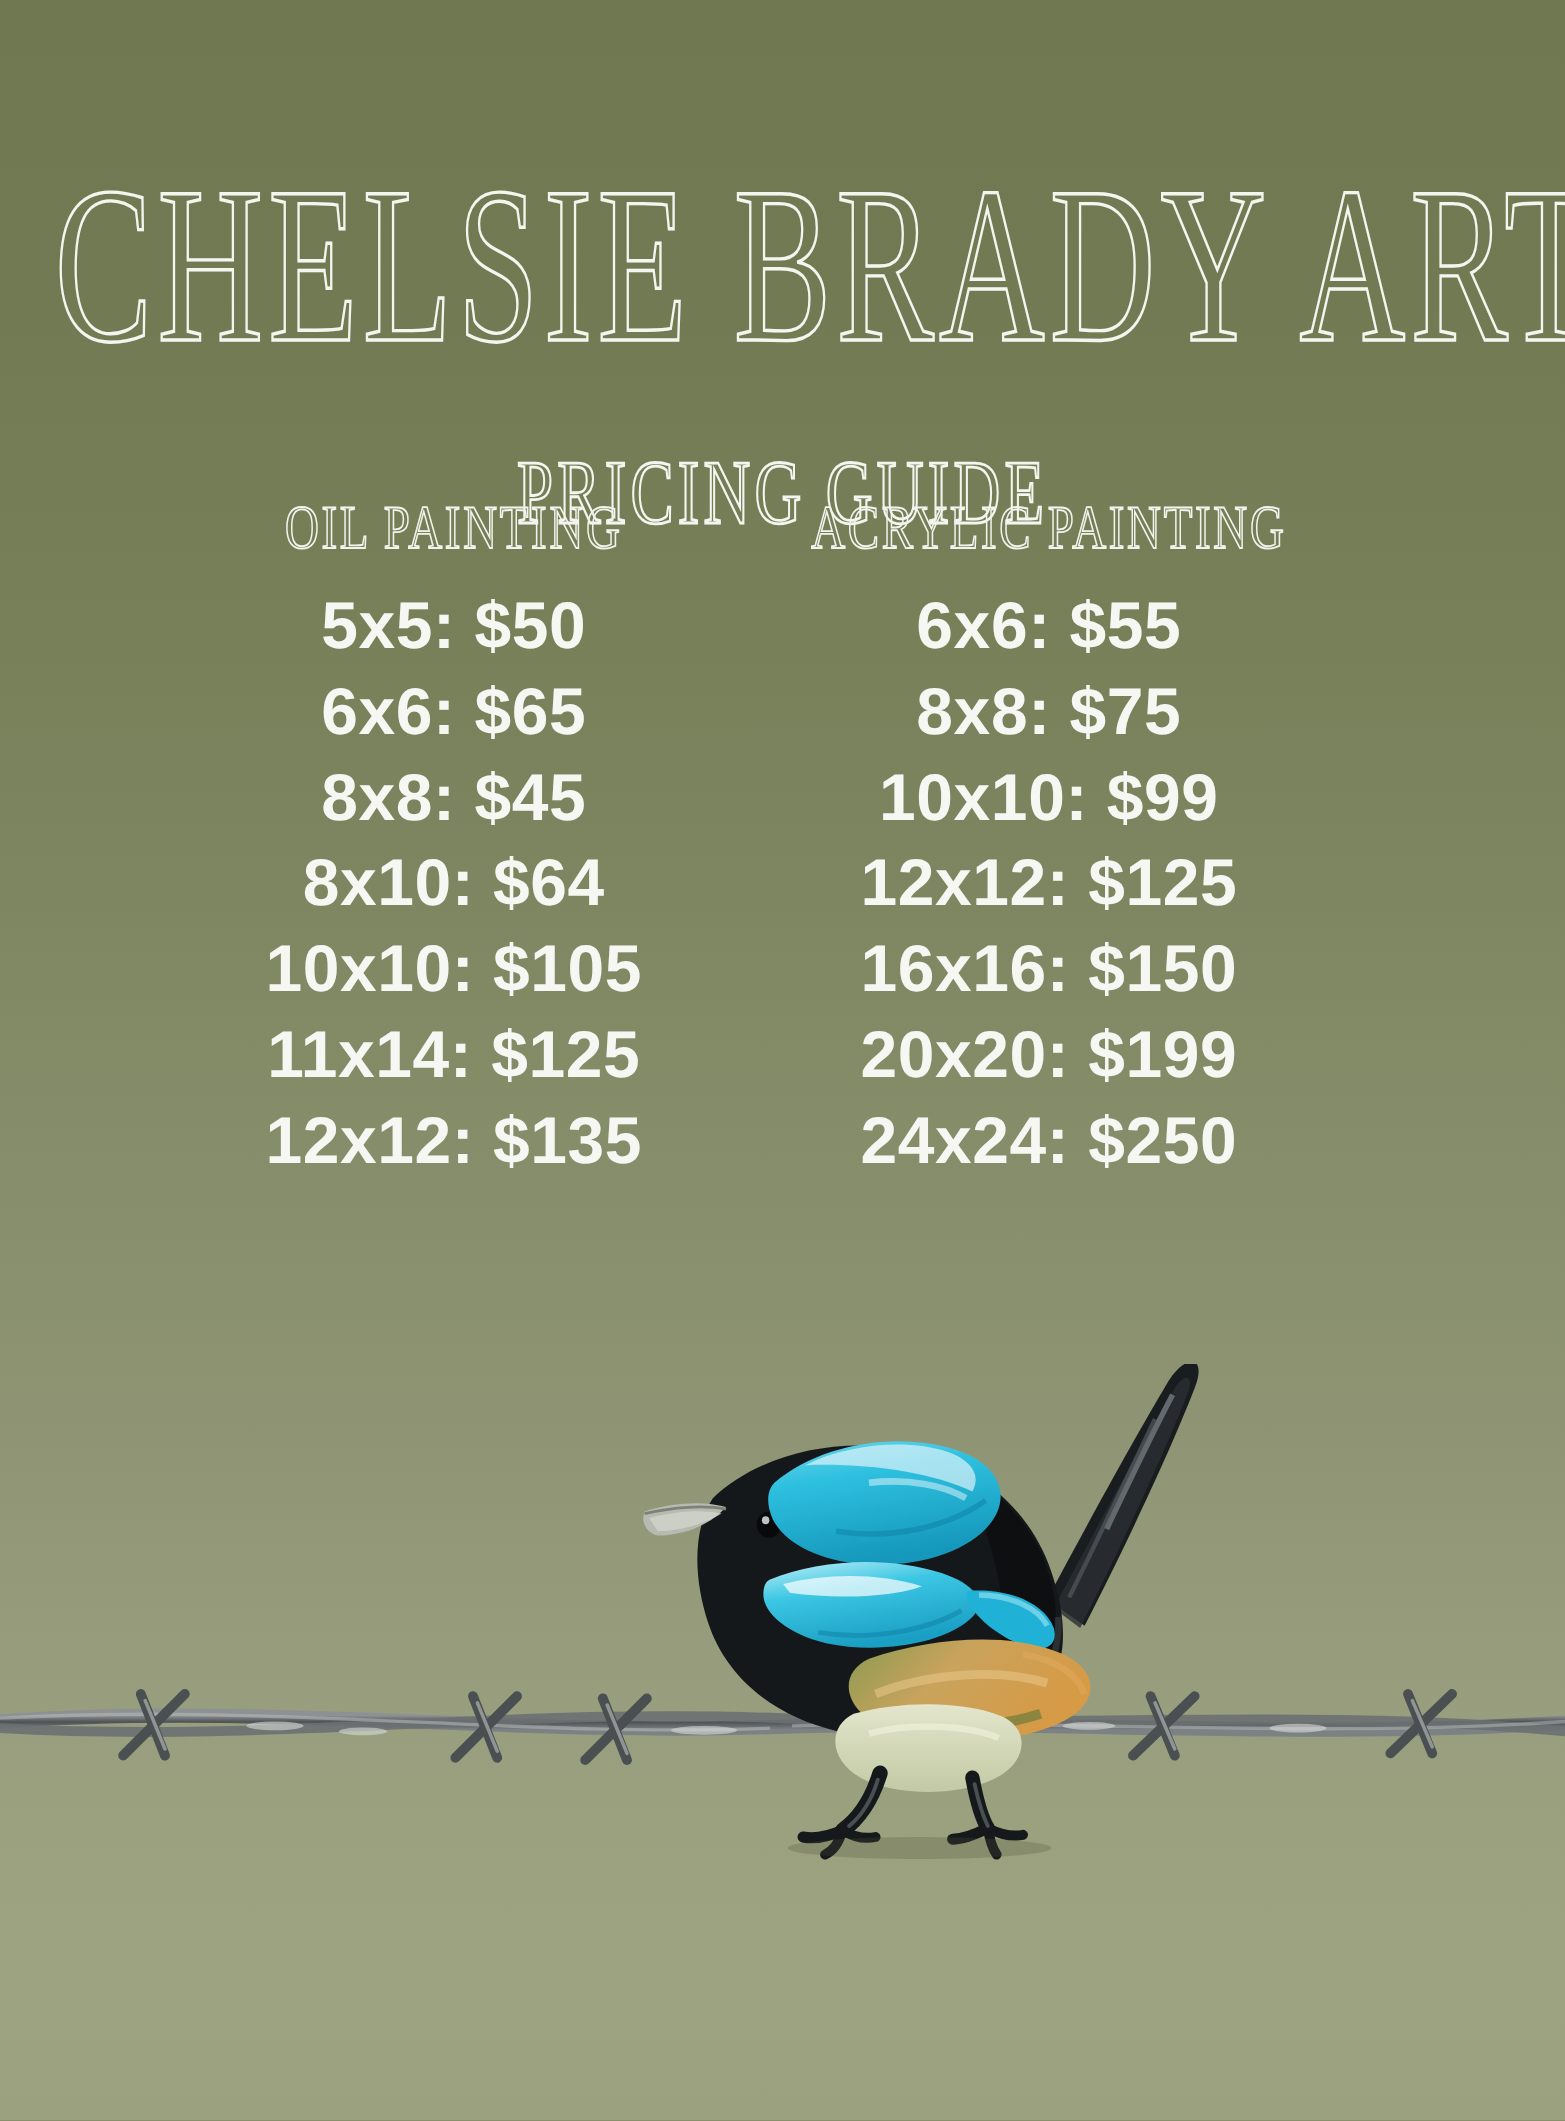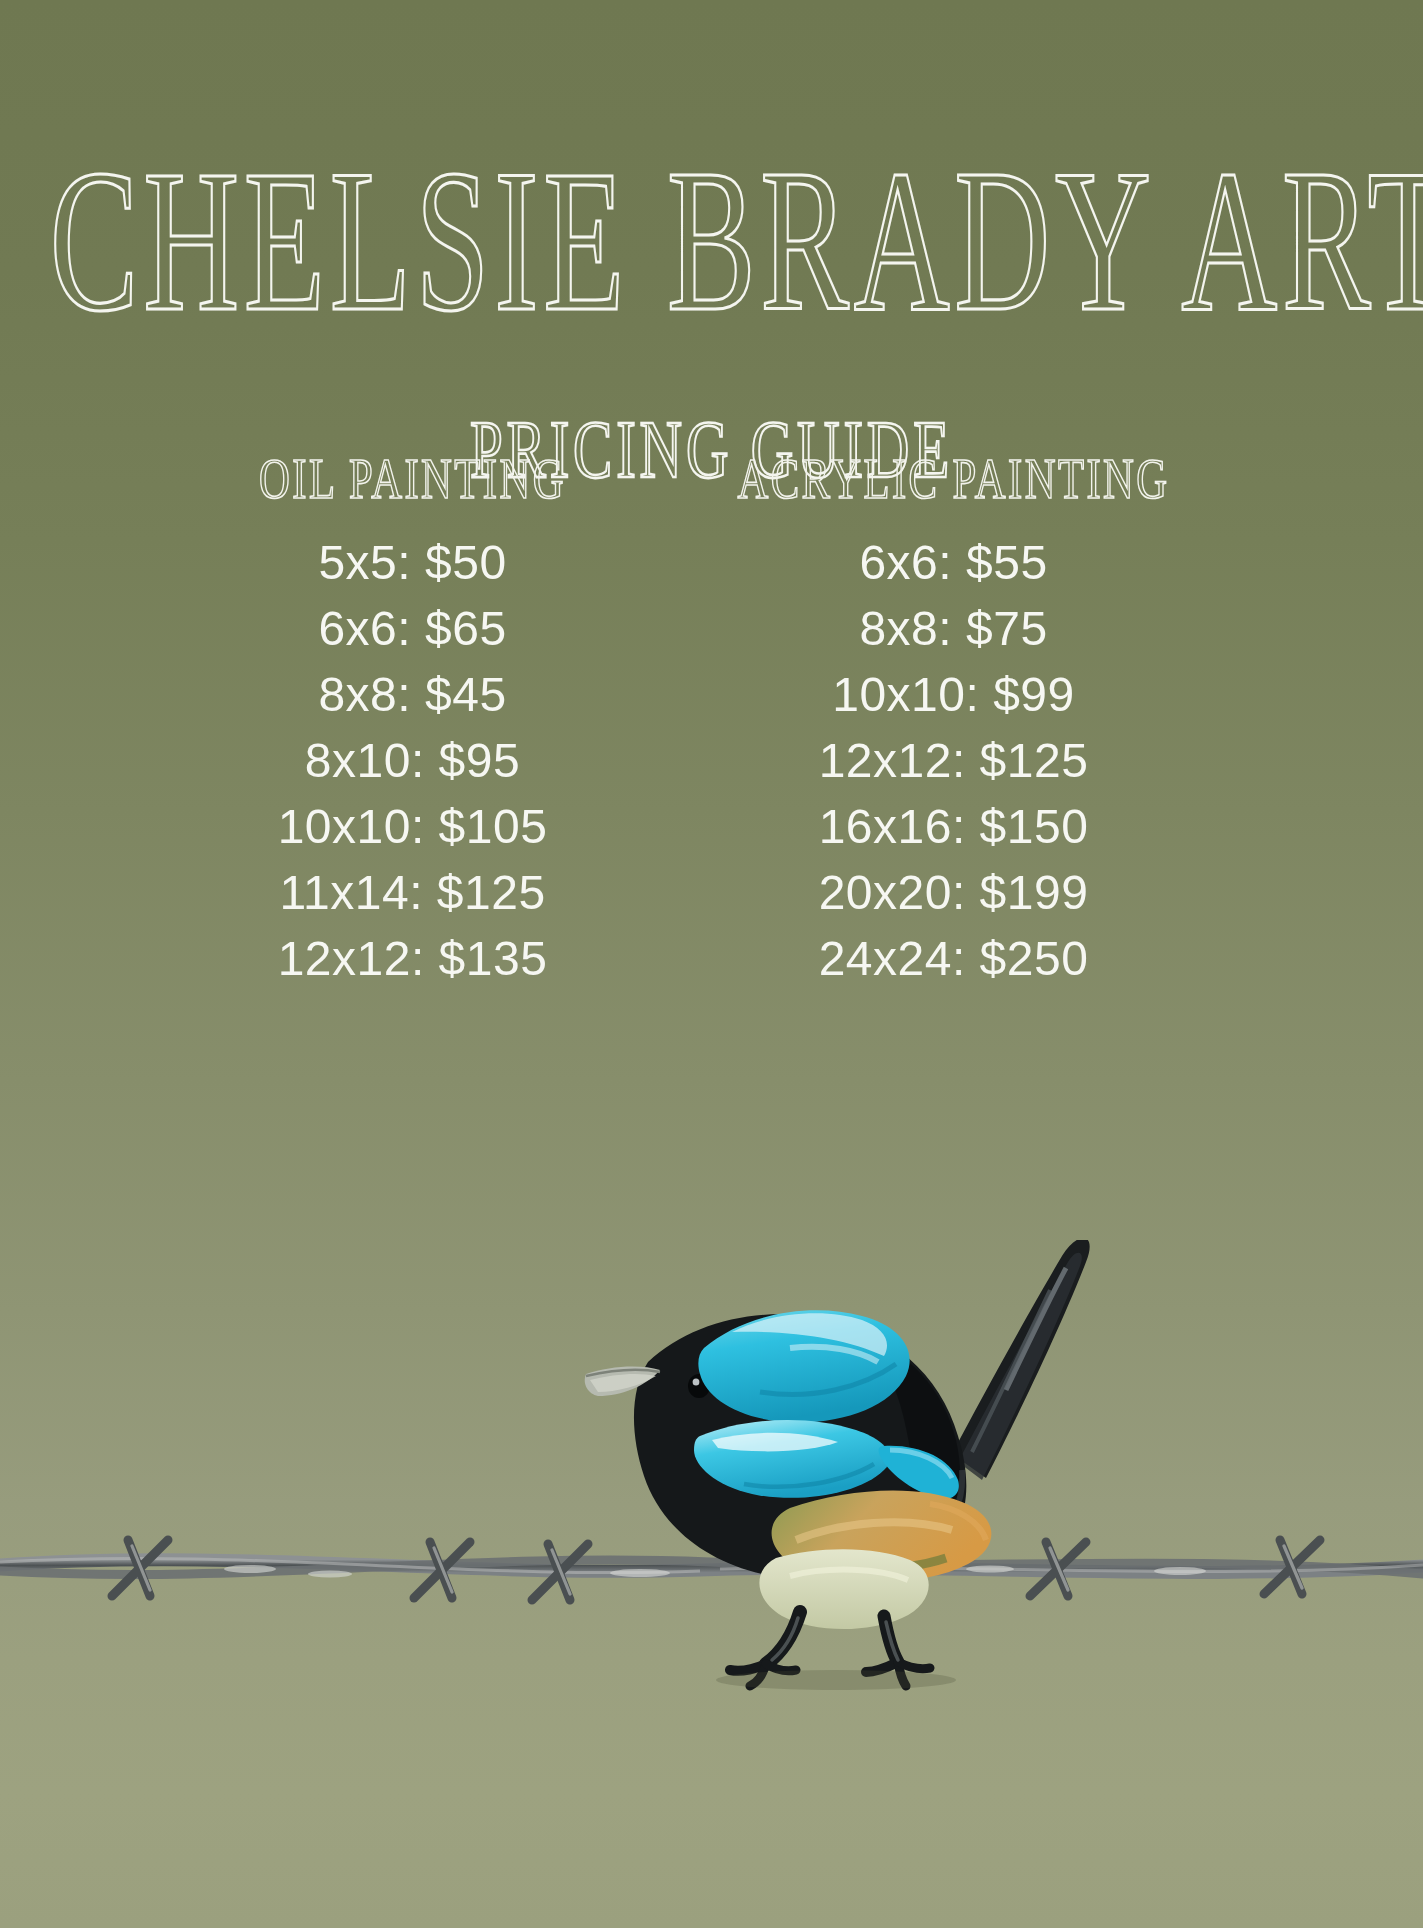--- a/index.html
+++ b/index.html
@@ -105,22 +105,22 @@
   }
 
   .price-list {
     list-style: none;
     margin: 0;
     padding: 0;
   }
 
   .price-row {
     font-family: "Liberation Sans", sans-serif;
-    font-weight: 400;
-    font-size: 48px;
+    font-weight: 700;
+    font-size: 60px;
     line-height: 1.0;
     color: #f6f7f2;
     letter-spacing: 0.5px;
     padding: 9px 0;
     white-space: nowrap;
     text-align: center;
   }
 
   
   .artwork {
@@ -144,21 +144,21 @@
   </div>
 
   <div class="price-area">
 
     <div class="price-col">
       <span class="col-head">OIL PAINTING</span>
       <ul class="price-list">
         <li class="price-row">5x5: $50</li>
         <li class="price-row">6x6: $65</li>
         <li class="price-row">8x8: $45</li>
-        <li class="price-row">8x10: $95</li>
+        <li class="price-row">8x10: $64</li>
         <li class="price-row">10x10: $105</li>
         <li class="price-row">11x14: $125</li>
         <li class="price-row">12x12: $135</li>
       </ul>
     </div>
 
     <div class="price-col">
       <span class="col-head">ACRYLIC PAINTING</span>
       <ul class="price-list">
         <li class="price-row">6x6: $55</li>

